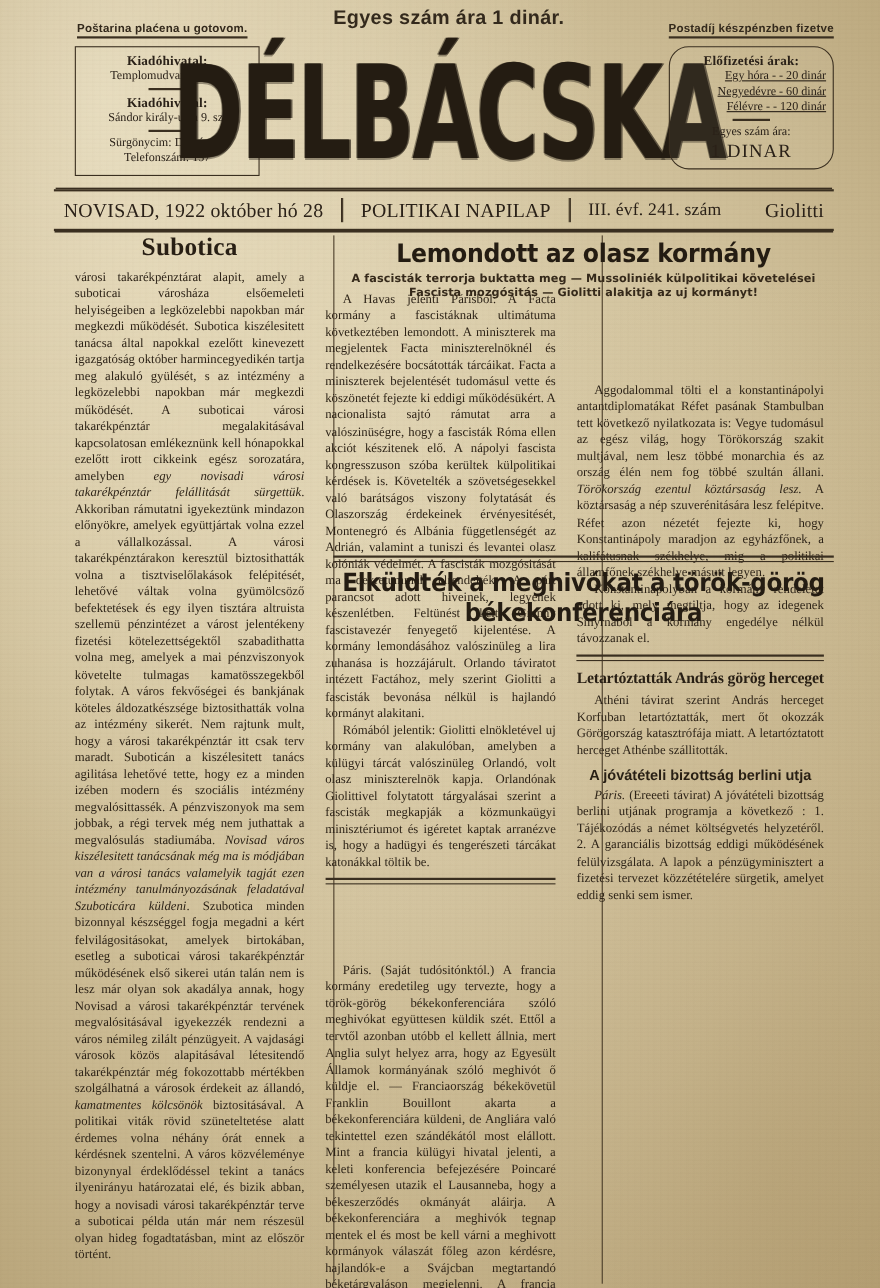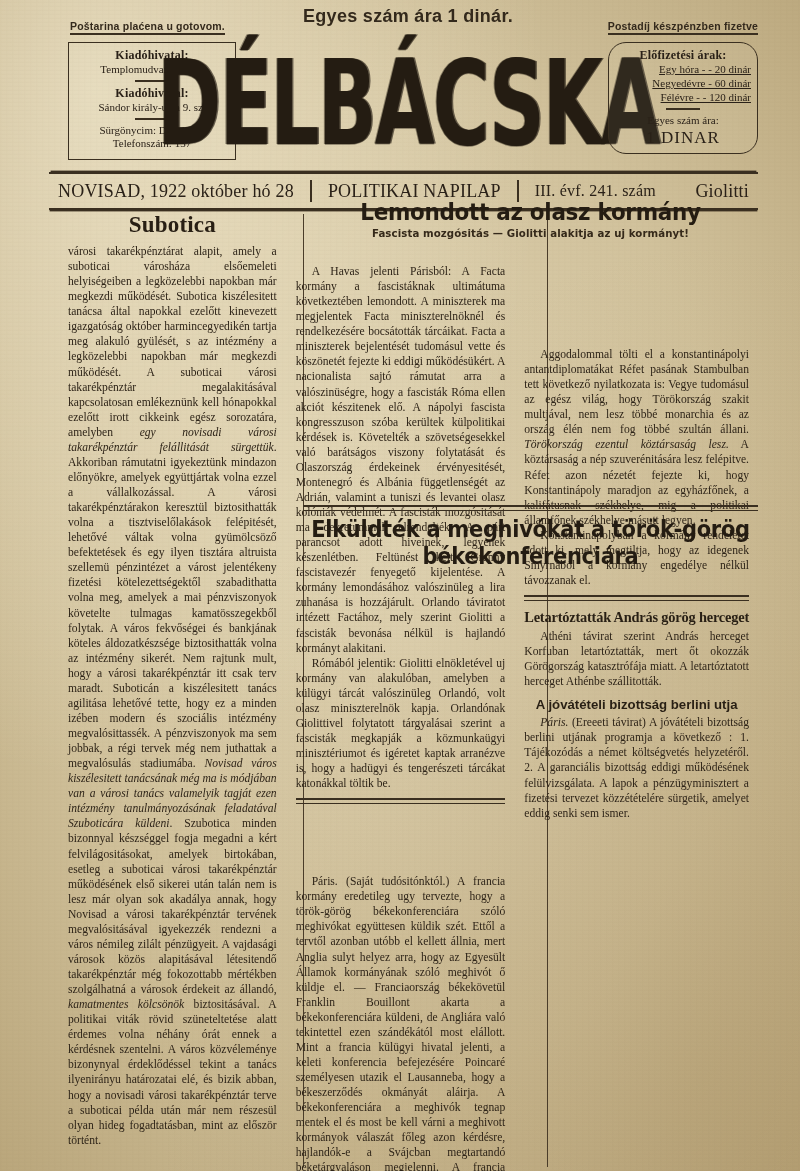--- a/index.html
+++ b/index.html
@@ -92,21 +92,21 @@
   
   .cols{position:absolute;left:58px;right:42px;top:212px;bottom:4px;display:flex;}
   .col{position:relative;box-sizing:border-box;}
   .col1{width:243px;padding:0 10px 0 10px;}
   .col2{width:242px;padding:0 9px;}
   .col3{width:auto;flex:1;padding:0 9px 0 10px;}
   .vrule{position:absolute;top:2px;bottom:0;width:0;border-left:1.1px solid #4a3c29;}
   .vr1{left:245px;}
   .vr2{left:489px;}
 
-  .headline-zone{position:absolute;left:303px;right:42px;top:200px;}
+  .headline-zone{position:absolute;left:303px;right:42px;top:220px;}
 
   p{margin:0;text-align:justify;text-justify:inter-word;
     font-size:11.6px;line-height:1.30;
     hyphens:auto;-webkit-hyphens:auto;color:#2e2418;}
   p.ind{text-indent:16px;}
   .it{font-style:italic;}
 
   h2.coltitle{
     margin:0 0 6px 0;text-align:center;font-size:23px;font-weight:bold;
     letter-spacing:.2px;color:#281f14;font-family:"Liberation Serif",serif;
@@ -240,20 +240,21 @@
       <div class="gap"></div>
       <div class="subhead2">A jóvátételi bizottság berlini utja</div>
       <p class="ind"><span class="it">Páris.</span><span> (Ereeeti távirat) A jóvátételi bizottság berlini utjának programja a következő : 1. Tájékozódás a német költségvetés helyzetéről. 2. A garanciális bizottság eddigi működésének felülvizsgálata. A lapok a pénzügyminisztert a fizetési tervezet közzétételére sürgetik, amelyet eddig senki sem ismer.</span></p>
     </div>
 
   </div>
 
   <div class="headline-zone">
     <div class="lead-hl">Lemondott az olasz kormány</div>
     <div class="lead-sub">
+      <div>A fascisták terrorja buktatta meg — Mussoliniék külpolitikai követelései</div>
       <div>Fascista mozgósitás — Giolitti alakitja az uj kormányt!</div>
     </div>
   </div>
 
   <div class="headline-zone" style="top:498px">
     <div class="dblrule"></div>
     <div class="lead-hl2">Elküldték a meghivókat a török-görög</div>
     <div class="lead-hl2">békekonferenciára</div>
   </div>
 

